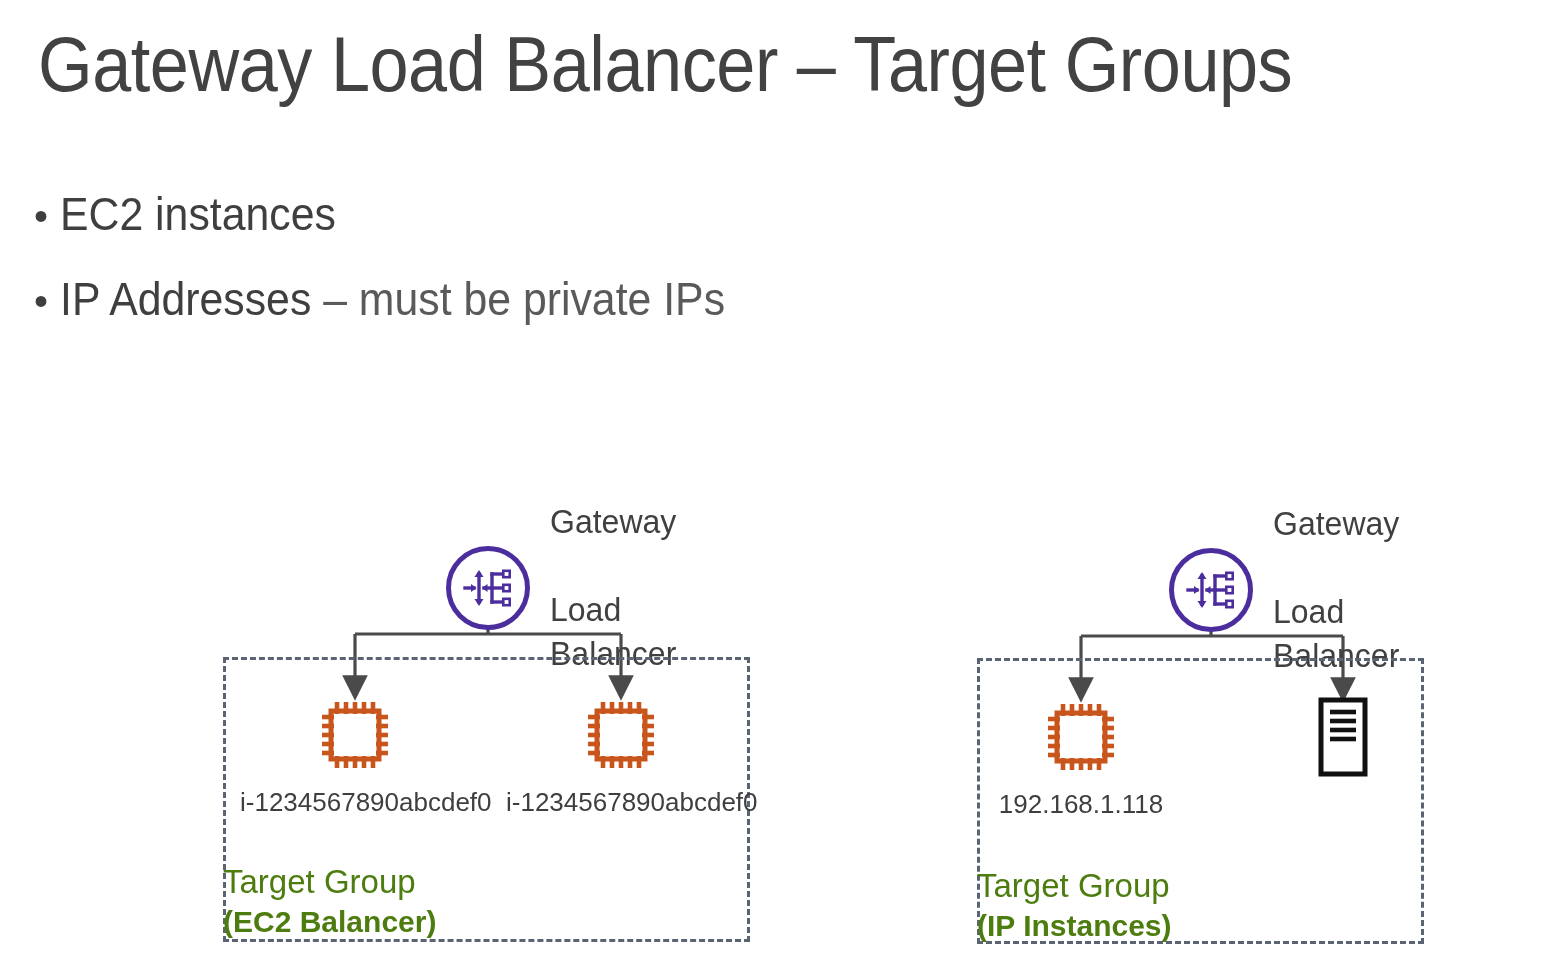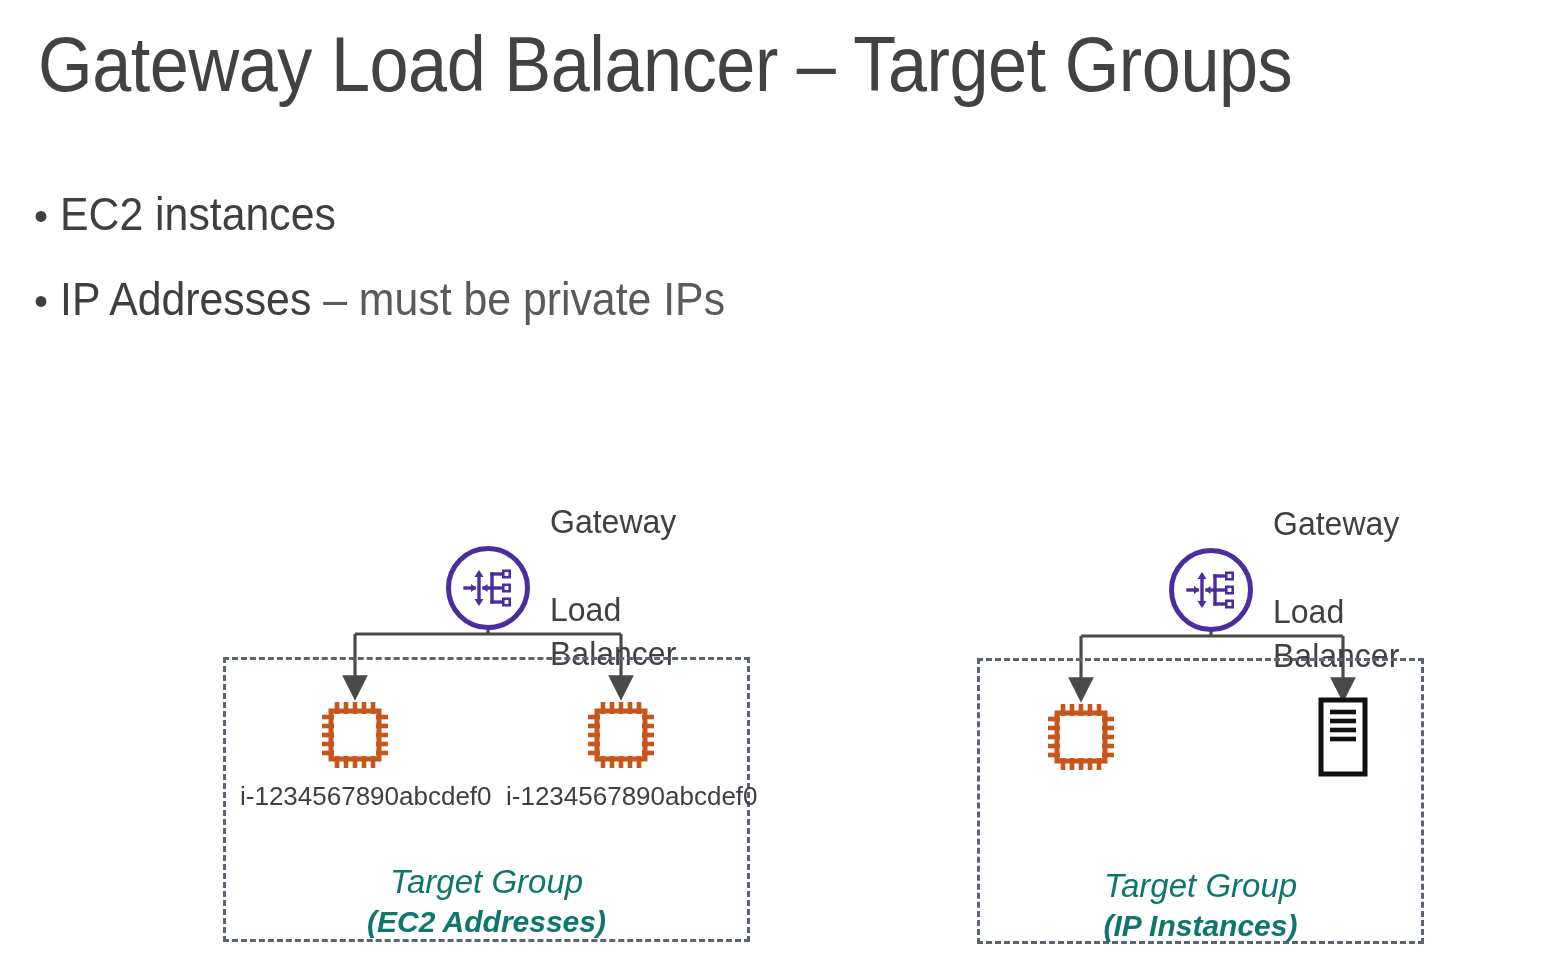--- a/index.html
+++ b/index.html
@@ -105,42 +105,41 @@
   .tg-box {
     position: absolute;
     border: 3px dashed #5a6473;
     box-sizing: border-box;
     background: transparent;
   }
   .tg-caption {
     position: absolute;
     left: 0;
     width: 100%;
-    text-align: center;
-    color: #0f766e;
-    font-style: italic;
+    text-align: left;
+    color: #4d7c0f;
   }
   .tg-caption .line1 {
     font-size: 33px;
     line-height: 40px;
     font-weight: 400;
   }
   .tg-caption .line2 {
     font-size: 30px;
     line-height: 40px;
     font-weight: 700;
   }
 
   
   .target-node {
     position: absolute;
     text-align: center;
   }
   .target-label {
-    margin-top: 2px;
+    margin-top: 8px;
     font-size: 26px;
     line-height: 32px;
     color: #3f3f3f;
     white-space: nowrap;
   }
 
   .icon-wrap {
     display: flex;
     justify-content: center;
     align-items: center;
@@ -302,21 +301,21 @@
             <line x1="60" y1="57" x2="72" y2="57"></line>
           </g>
           <rect x="15" y="15" width="48" height="48" fill="none" stroke="#c8561c" stroke-width="5"></rect>
         </svg>
       </div>
       <div class="target-label">i-1234567890abcdef0</div>
     </div>
 
     <div class="tg-caption" style="left:223px; top:862px; width:527px;">
       <div class="line1">Target Group</div>
-      <div class="line2">(EC2 Addresses)</div>
+      <div class="line2">(EC2 Balancer)</div>
     </div>
   </div>
 
   <div class="group-block">
 
     <div class="gwlb-node" style="left:1169px; top:458px;">
       <div class="gwlb-circle">
         <svg width="52" height="52" viewBox="0 0 52 52" xmlns="http://www.w3.org/2000/svg">
           <g stroke="#4c2d9e" stroke-width="3.4" fill="none" stroke-linecap="square">
             <line x1="17" y1="12" x2="17" y2="40"></line>
@@ -372,20 +371,21 @@
             <line x1="6" y1="57" x2="18" y2="57"></line>
             <line x1="60" y1="21" x2="72" y2="21"></line>
             <line x1="60" y1="30" x2="72" y2="30"></line>
             <line x1="60" y1="39" x2="72" y2="39"></line>
             <line x1="60" y1="48" x2="72" y2="48"></line>
             <line x1="60" y1="57" x2="72" y2="57"></line>
           </g>
           <rect x="15" y="15" width="48" height="48" fill="none" stroke="#c8561c" stroke-width="5"></rect>
         </svg>
       </div>
+      <div class="target-label">192.168.1.118</div>
     </div>
 
     <div class="target-node" style="left:1243px; top:694px; width:200px;">
       <div class="icon-wrap">
         <svg width="56" height="84" viewBox="0 0 56 84" xmlns="http://www.w3.org/2000/svg">
           <rect x="6" y="5" width="44" height="74" fill="#ffffff" stroke="#111111" stroke-width="5"></rect>
           <g stroke="#111111" stroke-width="4.6" stroke-linecap="butt">
             <line x1="15" y1="17" x2="41" y2="17"></line>
             <line x1="15" y1="26" x2="41" y2="26"></line>
             <line x1="15" y1="35" x2="41" y2="35"></line>

